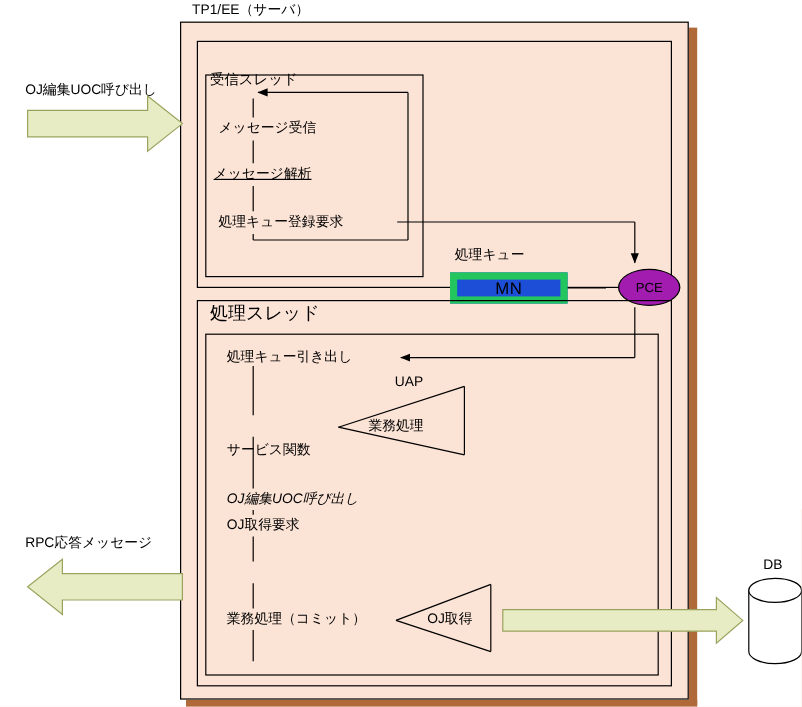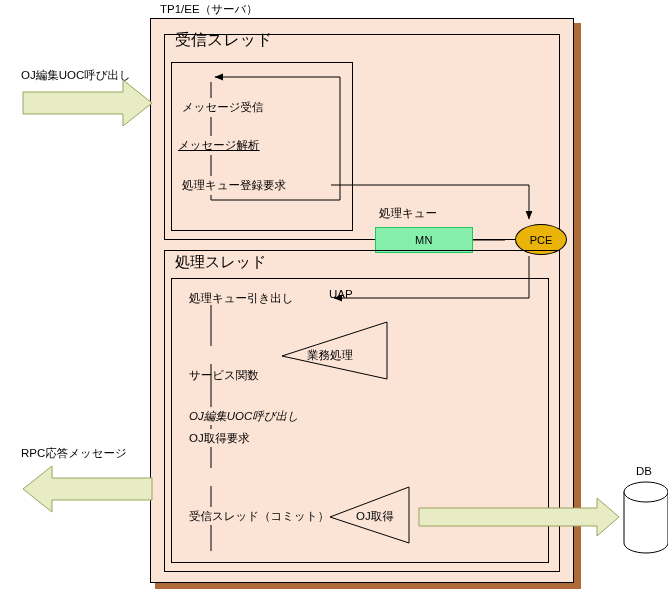--- a/index.html
+++ b/index.html
@@ -70,22 +70,22 @@
     left: 145px;
     top: 34px;
     width: 396px;
     height: 206px;
     border: 1px solid #000;
     box-sizing: border-box;
     background: transparent;
   }
   #recv-thread-title {
     left: 156px;
-    top: 33px;
-    font-size: 16px;
+    top: 59px;
+    font-size: 12px;
   }
 
   
   #recv-inner-box {
     position: absolute;
     left: 152px;
     top: 62px;
     width: 182px;
     height: 169px;
     border: 1px solid #000;
@@ -120,44 +120,44 @@
     background: transparent;
   }
 
   
   #queue-box {
     position: absolute;
     left: 356px;
     top: 227px;
     width: 98px;
     height: 26px;
-    border: 1px solid #22c55e;
-    box-sizing: border-box;
-    background: #86efac;
+    border: 6px solid #22c55e;
+    box-sizing: border-box;
+    background: #1d4ed8;
     display: flex;
     align-items: center;
     justify-content: center;
-    font-size: 11px;
+    font-size: 14px;
     letter-spacing: 0.5px;
   }
   #queue-label {
     left: 360px;
     top: 206px;
   }
 
   
   #pce-ellipse {
     position: absolute;
     left: 496px;
     top: 224px;
     width: 52px;
     height: 31px;
     border: 1px solid #000;
     border-radius: 50%;
-    background: #eab308;
+    background: #a21caf;
     display: flex;
     align-items: center;
     justify-content: center;
     font-size: 11px;
     box-sizing: border-box;
   }
   #db-label {
     left: 617px;
     top: 464px;
     font-size: 11.5px;
@@ -198,26 +198,26 @@
   <div class="lbl" id="queue-label">処理キュー</div>
   <div id="queue-box">MN</div>
 
   <div id="pce-ellipse">PCE</div>
 
   <div id="proc-thread-box"></div>
   <div class="lbl" id="proc-thread-title">処理スレッド</div>
   <div id="proc-inner-box"></div>
 
   <div class="lbl" style="left:170px; top:291px;">処理キュー引き出し</div>
-  <div class="lbl" style="left:310px; top:287px;">UAP</div>
+  <div class="lbl" style="left:310px; top:312px;">UAP</div>
   <div class="lbl" style="left:170px; top:368px;">サービス関数</div>
   <div class="lbl" style="left:288px; top:348px;">業務処理</div>
   <div class="lbl" style="left:170px; top:409px;font-style:italic;">OJ編集UOC呼び出し</div>
   <div class="lbl" style="left:170px; top:431px;">OJ取得要求</div>
-  <div class="lbl" style="left:170px; top:509px;">受信スレッド（コミット）</div>
+  <div class="lbl" style="left:170px; top:509px;">業務処理（コミット）</div>
   <div class="lbl" style="left:337px; top:509px;">OJ取得</div>
 
   <div class="lbl" id="rpc-req-label">OJ編集UOC呼び出し</div>
   <div class="lbl" id="rpc-res-label">RPC応答メッセージ</div>
   <div class="lbl" id="db-label">DB</div>
 
   <svg class="overlay">
     <defs>
       <marker id="arrowblack" markerWidth="9" markerHeight="9" refX="8" refY="4" orient="auto" markerUnits="userSpaceOnUse">
         <path d="M0,0.6 L8.5,4 L0,7.4 z" fill="#000"></path>

